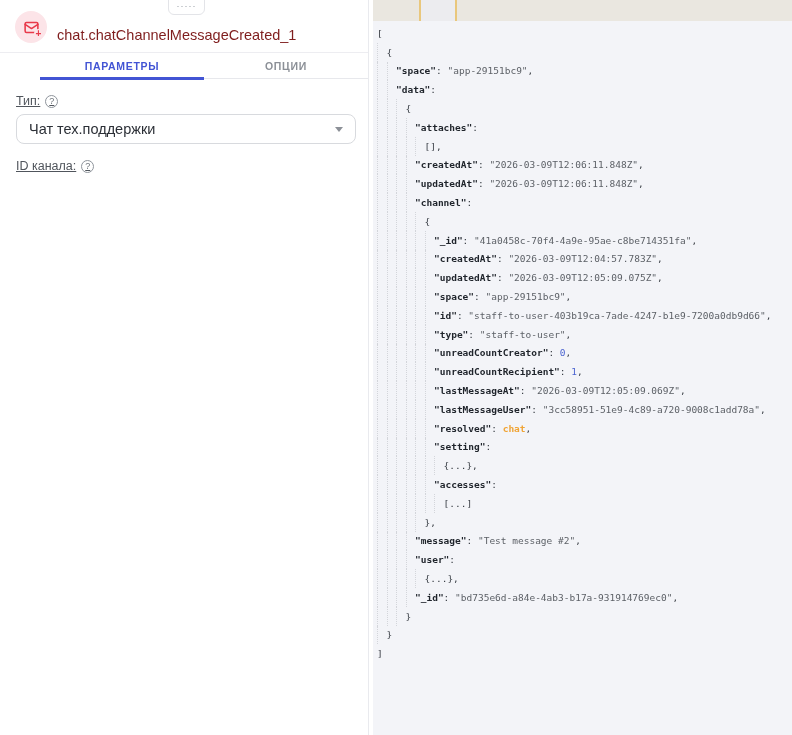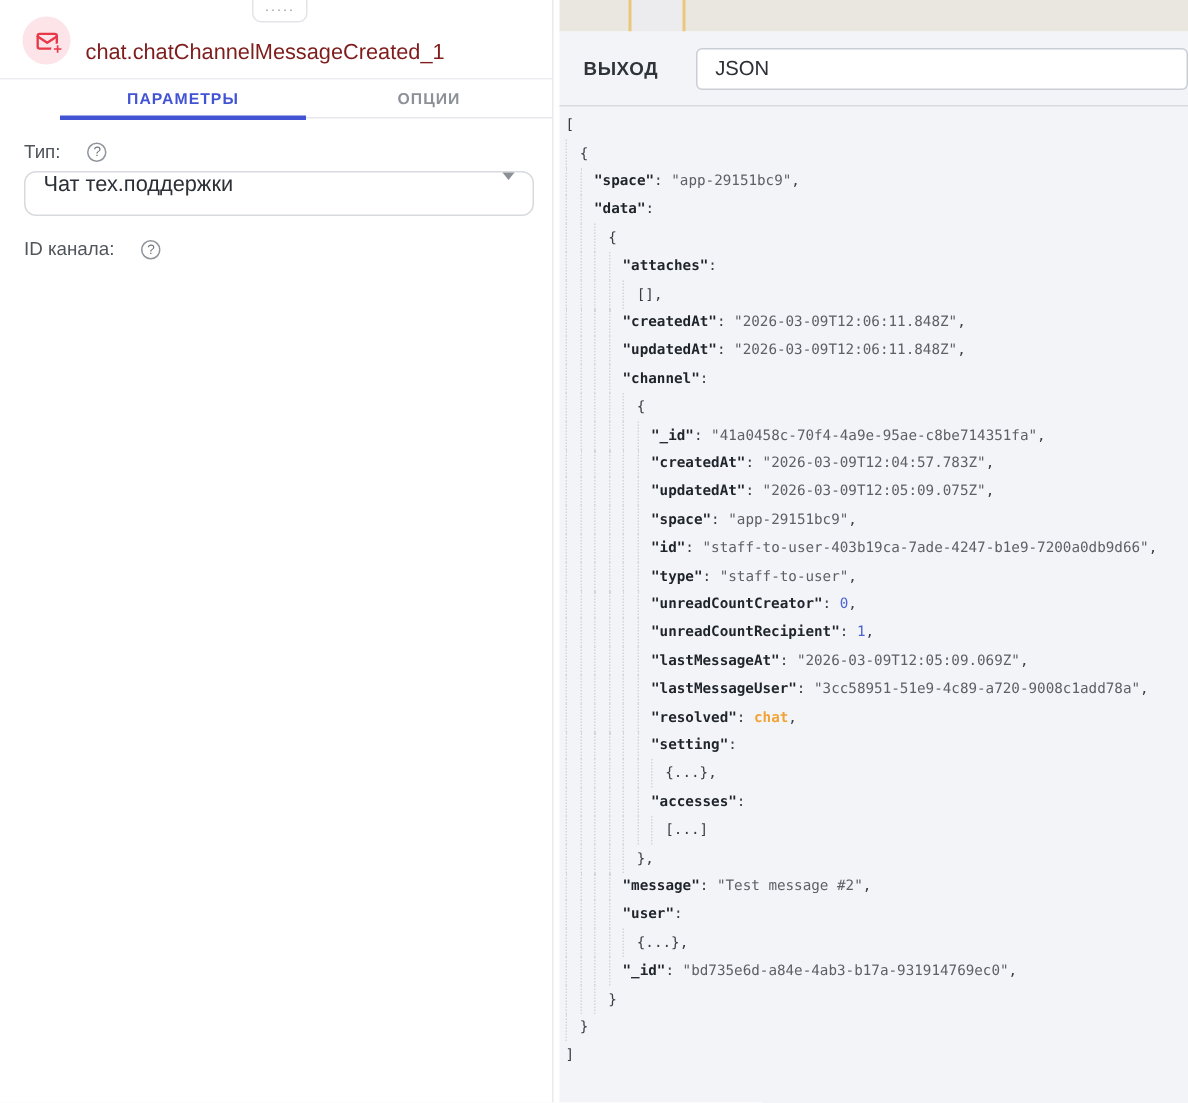--- a/index.html
+++ b/index.html
@@ -27,27 +27,27 @@
                 align-items:center; font-size:14.5px; color:#7f1d1d; }
   .tabs { position:relative; height:26px; border-bottom:1px solid #e7e8ec;margin-left:40px; }
   .tab { position:absolute; top:0; height:100%; width:50%; display:flex;
          align-items:center; justify-content:center; font-size:10.5px;
          font-weight:700; letter-spacing:0.7px; color:#8c9097; cursor:pointer; }
   .tab.left { left:0; } .tab.right { left:50%; }
   .tab.active { color:#4254d4; }
   .tab.active::after { content:''; position:absolute; left:0; right:0; bottom:-2px;
                        height:3px; background:#4254d4; }
   .form { padding:15px 12px 0 16px; }
-  .field-label { display:flex; align-items:center; gap:18px; font-size:12.5px;
-                 color:#50555c; margin-bottom:6px; }
+  .field-label { display:flex; align-items:center; gap:5px; font-size:12.5px;
+                 color:#50555c; margin-bottom:6px;text-decoration:underline; }
   .help-icon { width:13px; height:13px; border:1px solid #8f959c; border-radius:50%;
                color:#6d737a; font-size:9px; line-height:11px; text-align:center;
                display:inline-block; cursor:pointer; }
   .select-box { height:30px; border:1px solid #d8dade; border-radius:8px;
-                display:flex; align-items:flex-start; justify-content:space-between;
+                display:flex; align-items:center; justify-content:space-between;
                 padding:0 12px; margin-bottom:15px; cursor:pointer; background:#fff; }
   .select-box .value { font-size:14.5px; color:#2b2f36; }
   .caret-down { width:0; height:0; border-left:4px solid transparent;
                 border-right:4px solid transparent; border-top:5px solid #8c9097; }
   .text-input { width:100%; height:31px; border:1px solid #df382c; border-radius:8px;
                 padding:0 12px; font-size:14.5px; color:#2b2f36; outline:none;
                 font-family:"Liberation Sans", sans-serif; background:#fff; }
   .text-input::placeholder { color:#c7cbd1; }
 
   
@@ -122,26 +122,20 @@
     </div>
   </div>
 
   <div class="canvas-strip">
     <div class="canvas-cell"></div>
     <div class="canvas-line l1"></div>
     <div class="canvas-line l2"></div>
   </div>
 
   <div class="output-panel">
-    <div class="output-header">
-      <span class="output-label">ВЫХОД</span>
-      <div class="format-select">
-        <span>JSON</span>
-      </div>
-    </div>
     <div class="code-area">
         <div class="code-line"><span class="tok-p">[</span></div>
         <div class="code-line"><span class="guide"></span><span class="tok-p">{</span></div>
         <div class="code-line"><span class="guide"></span><span class="guide"></span><span class="tok-k">"space"</span><span class="tok-p">: </span><span class="tok-s">"app-29151bc9"</span><span class="tok-p">,</span></div>
         <div class="code-line"><span class="guide"></span><span class="guide"></span><span class="tok-k">"data"</span><span class="tok-p">:</span></div>
         <div class="code-line"><span class="guide"></span><span class="guide"></span><span class="guide"></span><span class="tok-p">{</span></div>
         <div class="code-line"><span class="guide"></span><span class="guide"></span><span class="guide"></span><span class="guide"></span><span class="tok-k">"attaches"</span><span class="tok-p">:</span></div>
         <div class="code-line"><span class="guide"></span><span class="guide"></span><span class="guide"></span><span class="guide"></span><span class="guide"></span><span class="tok-p">[],</span></div>
         <div class="code-line"><span class="guide"></span><span class="guide"></span><span class="guide"></span><span class="guide"></span><span class="tok-k">"createdAt"</span><span class="tok-p">: </span><span class="tok-s">"2026-03-09T12:06:11.848Z"</span><span class="tok-p">,</span></div>
         <div class="code-line"><span class="guide"></span><span class="guide"></span><span class="guide"></span><span class="guide"></span><span class="tok-k">"updatedAt"</span><span class="tok-p">: </span><span class="tok-s">"2026-03-09T12:06:11.848Z"</span><span class="tok-p">,</span></div>

